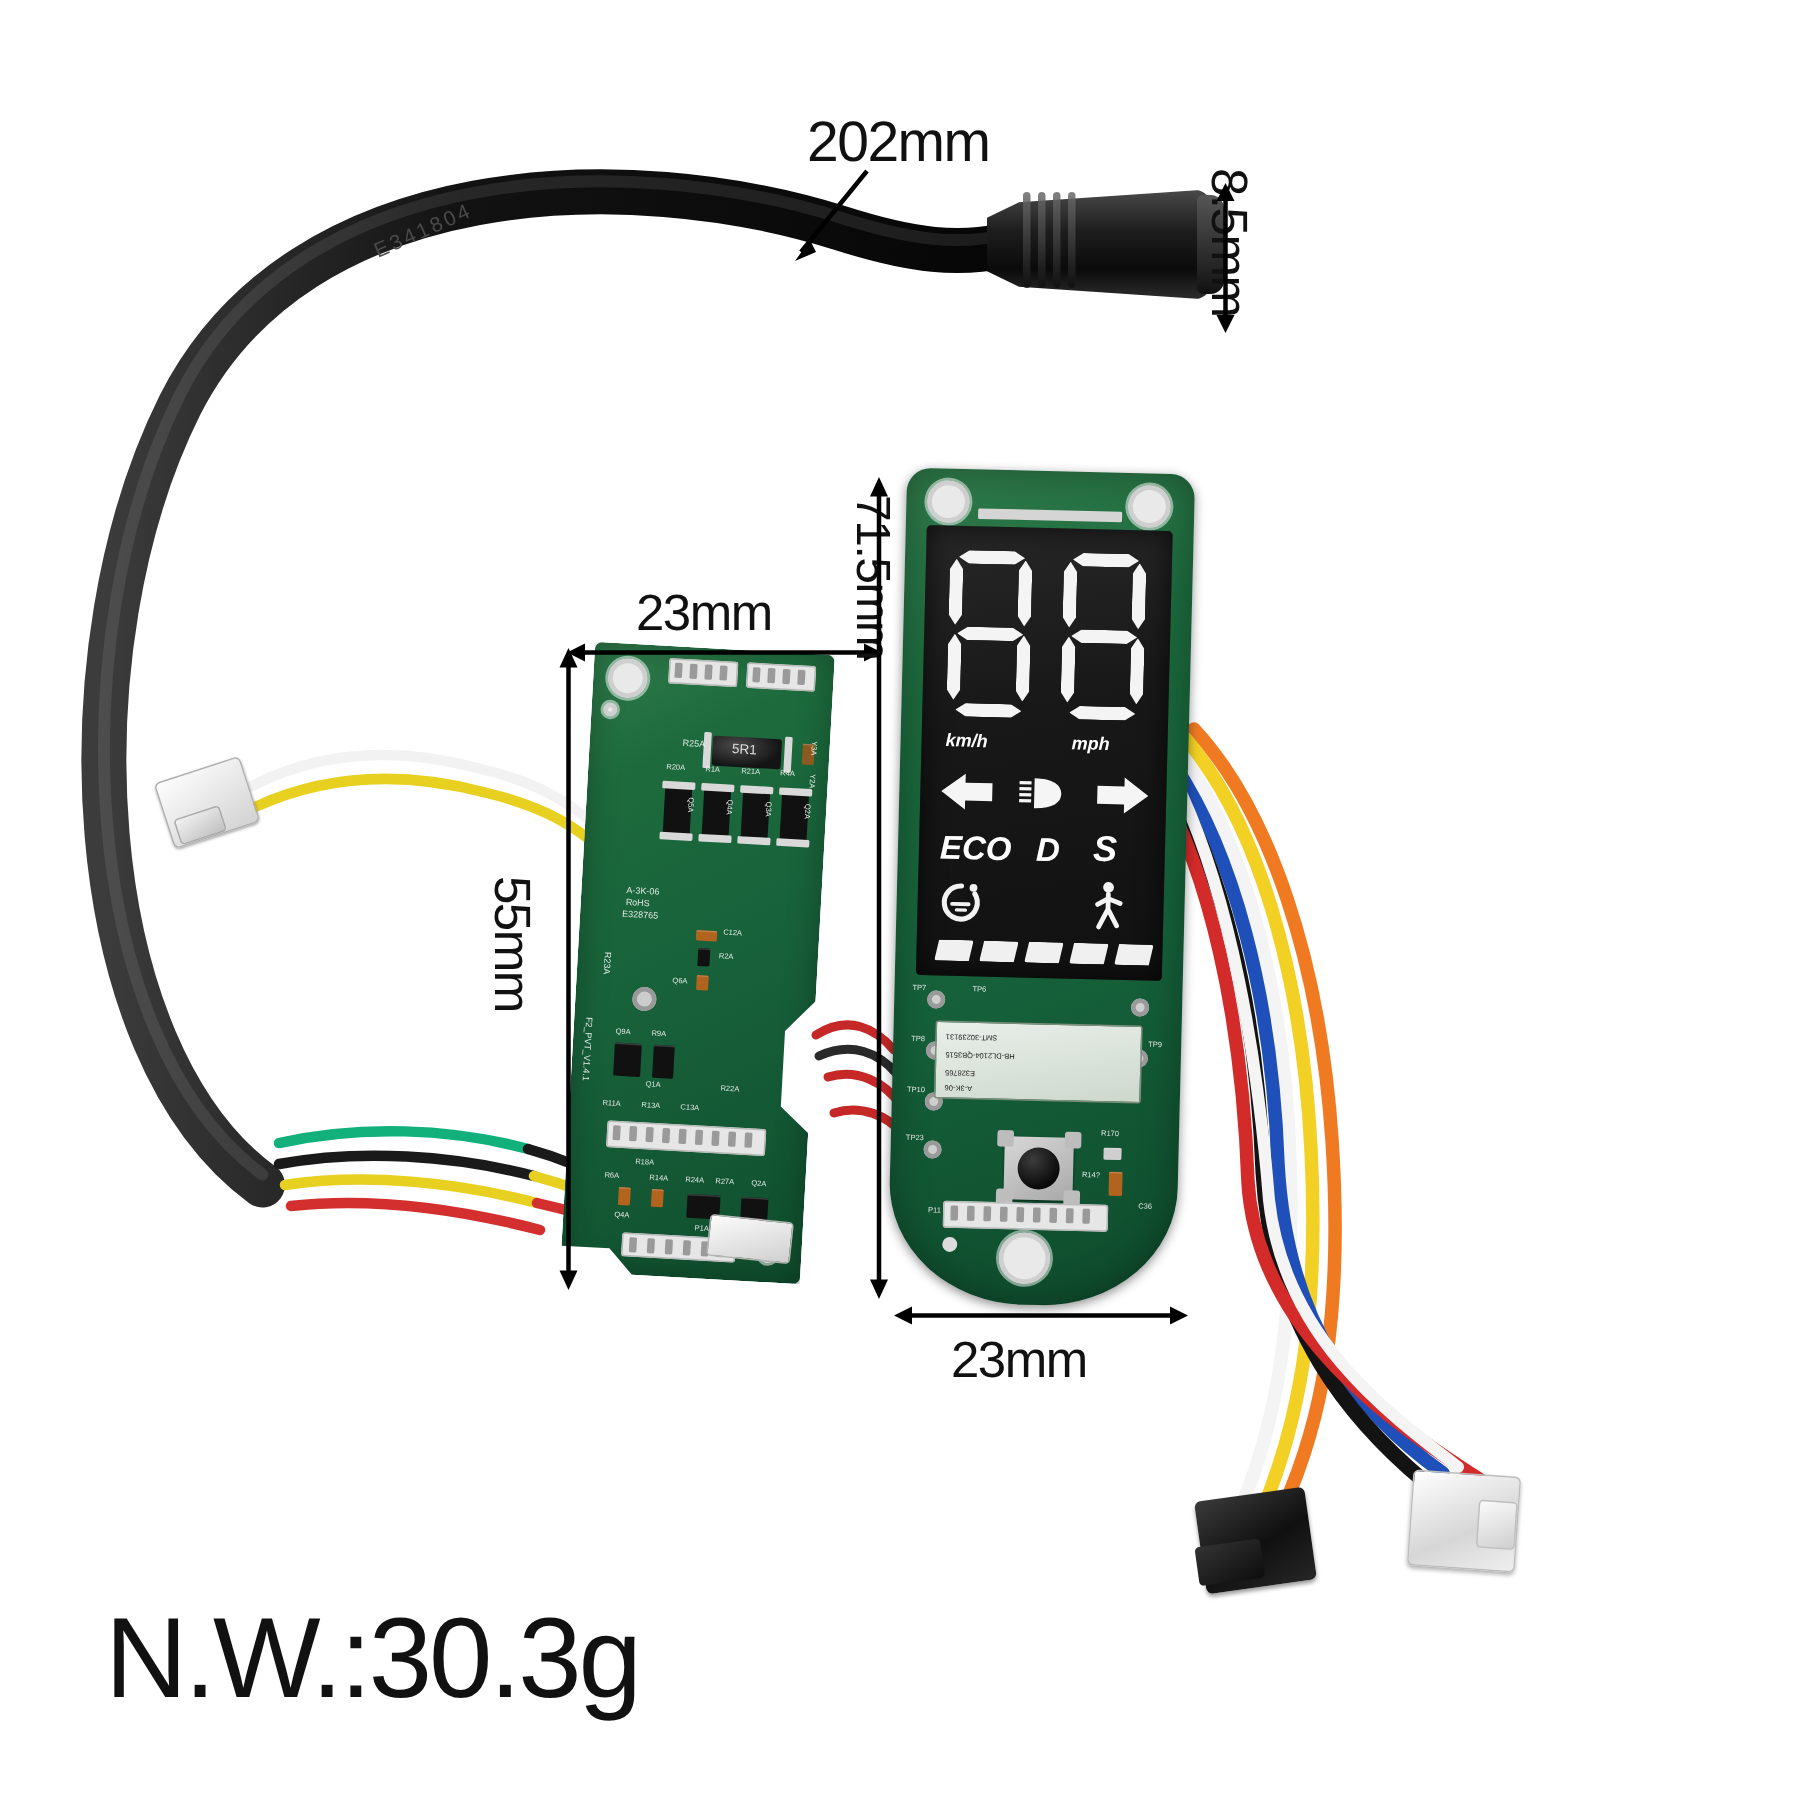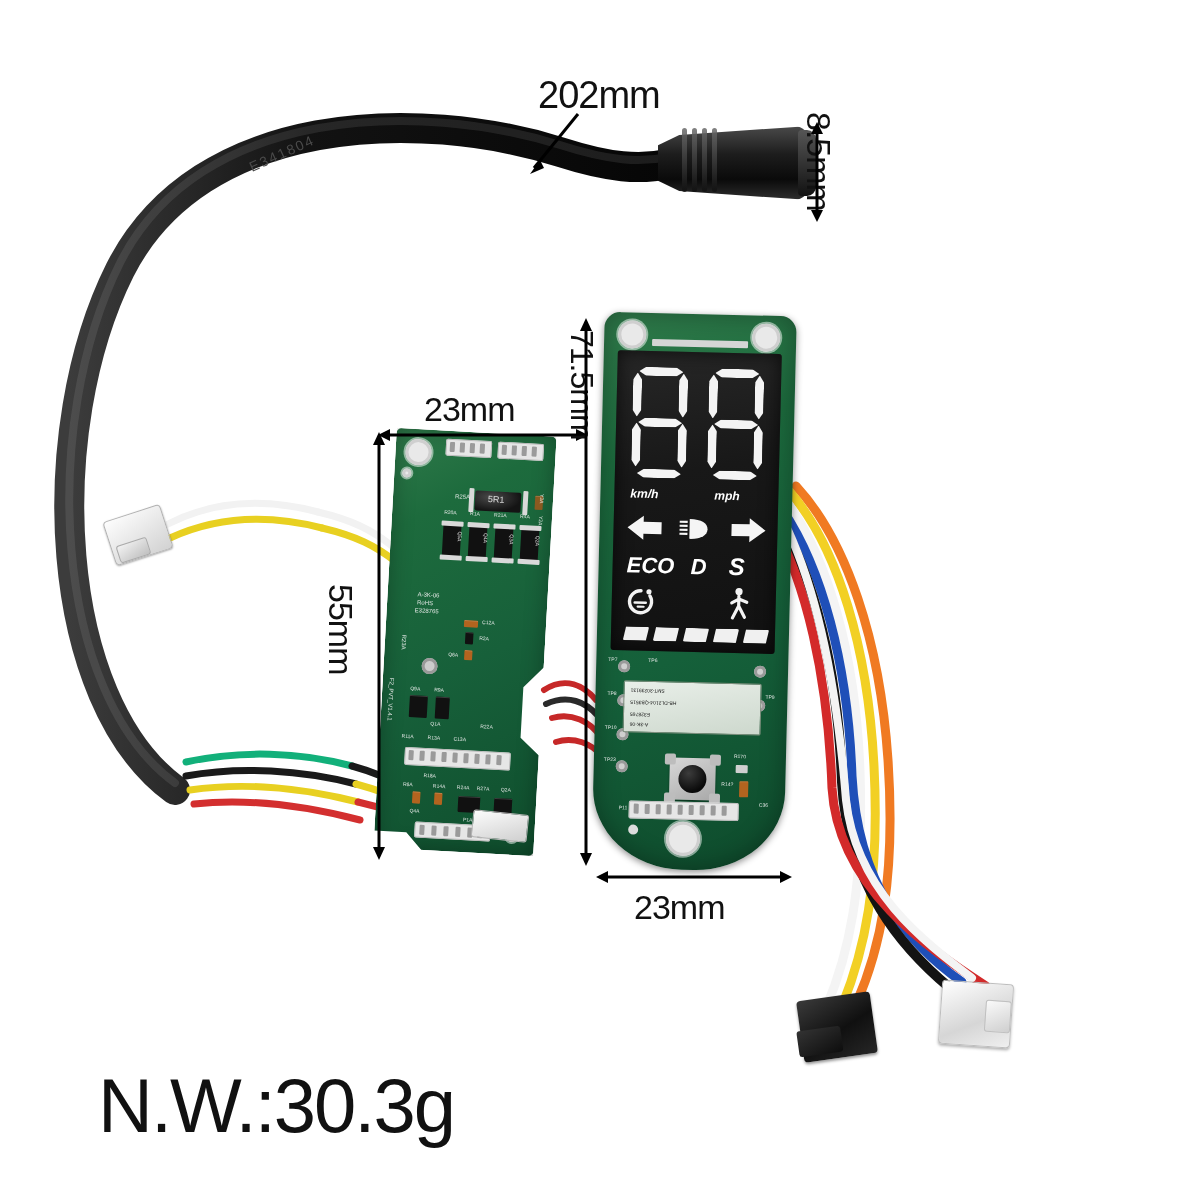--- a/index.html
+++ b/index.html
@@ -467,15 +467,15 @@
     <polygon points="11,548 5,535 17,535" fill="#000"></polygon>
   </svg>
 
   <div class="dimtext" style="left:634px;top:888px;font-size:34px;">23mm</div>
   <svg class="abs" style="left:596px;top:866px;width:196px;height:22px;" viewBox="0 0 196 22">
     <line x1="8" y1="11" x2="188" y2="11" stroke="#000" stroke-width="3"></line>
     <polygon points="0,11 12,5 12,17" fill="#000"></polygon>
     <polygon points="196,11 184,5 184,17" fill="#000"></polygon>
   </svg>
 
-  <div class="dimtext" style="left:70px;top:1062px;font-size:76px;letter-spacing:-2px;margin-left:28px;">N.W.:30.3g</div>
+  <div class="dimtext" style="left:70px;top:1062px;font-size:76px;letter-spacing:-2px;">N.W.:30.3g</div>
 
 </div>
 
 </body></html>

